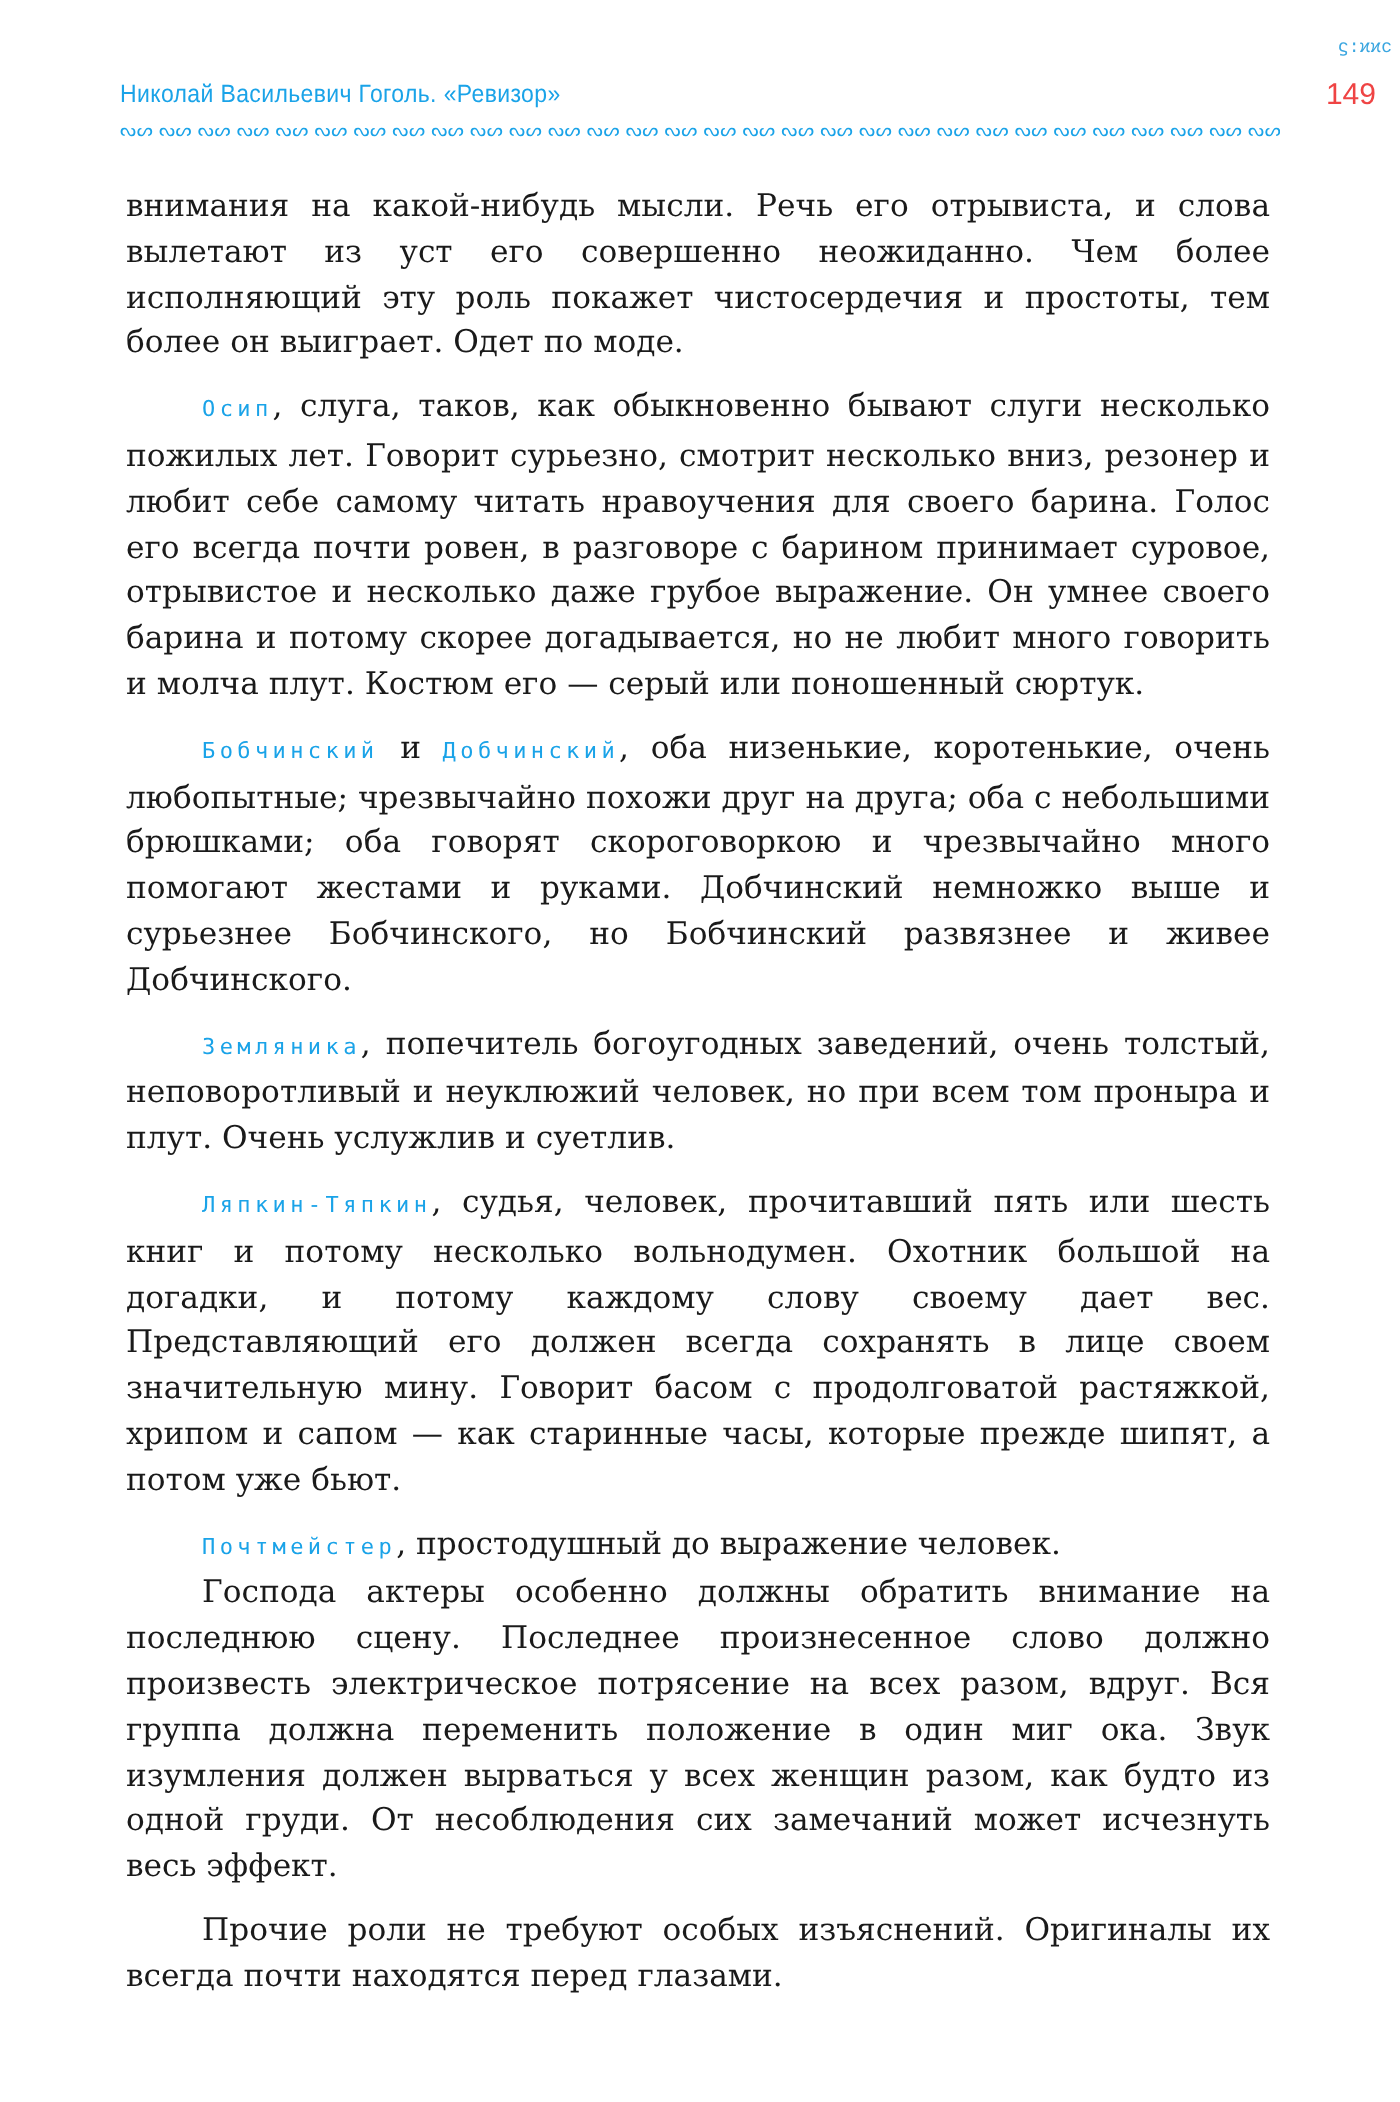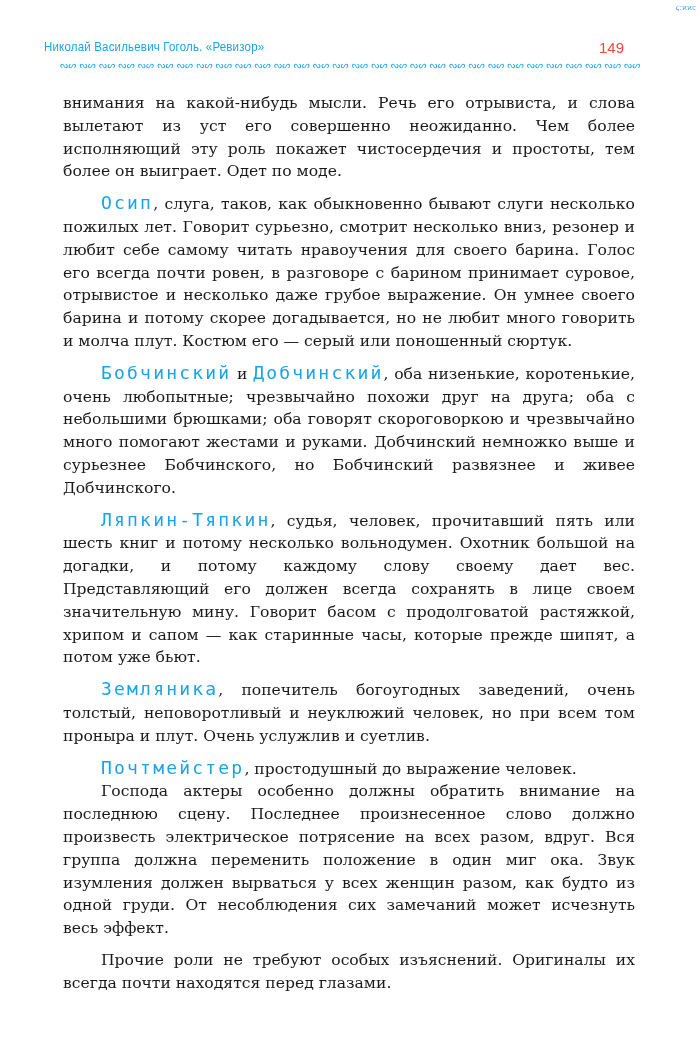--- a/index.html
+++ b/index.html
@@ -1,25 +1,25 @@
 <!DOCTYPE html>
 <html><head>
   <meta charset="utf-8">
   <style>
     html, body { margin: 0; padding: 0; }
     body {
       width: 700px; height: 1051px; background: #ffffff; position: relative; overflow: hidden;
       font-family: "DejaVu Serif", "Liberation Serif", serif; color: #1a1a1a;
     }
     .corner-mark {
-      position: absolute; top: 2px; right: 4px; font-family: Liberation Serif, serif;
+      position: absolute; top: 19px; right: 4px; font-family: Liberation Mono, monospace;
       font-size: 9px; color: #3aa6e0; letter-spacing: 0px;
     }
     .running-head {
-      position: absolute; left: 44px; top: 40px; width: 580px; height: 16px;
+      position: absolute; left: 60px; top: 40px; width: 580px; height: 16px; padding-left: 48px;
     }
     .running-title {
       position: absolute; left: 0; top: 0; font-family: "Liberation Sans", sans-serif;
       font-size: 12.5px; color: #1aa3e8; letter-spacing: 0.2px; transform: scaleX(0.92); transform-origin: left;
     }
     .page-number {
       position: absolute; right: 0; top: -1px; font-family: "Liberation Sans", sans-serif;
       font-size: 15px; color: #ef4444;
     }
     .ornament {
@@ -31,21 +31,21 @@
       position: absolute; left: 63px; top: 92px; width: 572px;
       font-size: 15.6px; line-height: 22.8px; text-align: justify;
       font-family: "DejaVu Serif", "Liberation Serif", serif;
       word-spacing: 0px;
     }
     .text-block p { margin: 0; text-indent: 0; }
     .text-block p.indent { text-indent: 38px; }
     .text-block p.gap { margin-top: 9px; }
     .name {
       color: #1aa3e8; letter-spacing: 2.2px; font-family: "DejaVu Sans Mono", "Liberation Mono", monospace;
-      font-size: 18px;
+      font-size: 11px;
     }
   </style>
 </head>
 <body>
 
 <div class="corner-mark">ϛ:ϰϰϲ</div>
 
 <div class="running-head">
   <span class="running-title">Николай Васильевич Гоголь. «Ревизор»</span>
   <span class="page-number">149</span>
@@ -56,24 +56,24 @@
   <p>
     <span>внимания на какой-нибудь мысли. Речь его отрывиста, и слова вылетают из уст его совершенно неожиданно. Чем более исполняющий эту роль покажет чистосердечия и простоты, тем более он выиграет. Одет по моде.</span>
   </p>
   <p class="indent gap">
     <span class="name">Осип</span><span>, слуга, таков, как обыкновенно бывают слуги несколько пожилых лет. Говорит сурьезно, смотрит несколько вниз, резонер и любит себе самому читать нравоучения для своего барина. Голос его всегда почти ровен, в разговоре с барином принимает суровое, отрывистое и несколько даже грубое выражение. Он умнее своего барина и потому скорее догадывается, но не любит много говорить и молча плут. Костюм его — серый или поношенный сюртук.</span>
   </p>
   <p class="indent gap">
     <span class="name">Бобчинский</span><span> и </span><span class="name">Добчинский</span><span>, оба низенькие, коротенькие, очень любопытные; чрезвычайно похожи друг на друга; оба с небольшими брюшками; оба говорят скороговоркою и чрезвычайно много помогают жестами и руками. Добчинский немножко выше и сурьезнее Бобчинского, но Бобчинский развязнее и живее Добчинского.</span>
   </p>
   <p class="indent gap">
-    <span class="name">Ляпкин-Тяпкин</span><span>, судья, человек, прочитавший пять или шесть книг и потому несколько вольнодумен. Охотник большой на догадки, и потому каждому слову своему дает вес. Представляющий его должен всегда сохранять в лице своем значительную мину. Говорит басом с продолговатой растяжкой, хрипом и сапом — как старинные часы, которые прежде шипят, а потом уже бьют.</span>
+    <span class="name">Земляника</span><span>, попечитель богоугодных заведений, очень толстый, неповоротливый и неуклюжий человек, но при всем том проныра и плут. Очень услужлив и суетлив.</span>
   </p>
   <p class="indent gap">
-    <span class="name">Земляника</span><span>, попечитель богоугодных заведений, очень толстый, неповоротливый и неуклюжий человек, но при всем том проныра и плут. Очень услужлив и суетлив.</span>
+    <span class="name">Ляпкин-Тяпкин</span><span>, судья, человек, прочитавший пять или шесть книг и потому несколько вольнодумен. Охотник большой на догадки, и потому каждому слову своему дает вес. Представляющий его должен всегда сохранять в лице своем значительную мину. Говорит басом с продолговатой растяжкой, хрипом и сапом — как старинные часы, которые прежде шипят, а потом уже бьют.</span>
   </p>
   <p class="indent gap">
     <span class="name">Почтмейстер</span><span>, простодушный до выражение человек.</span>
   </p>
   <p class="indent">
     <span>Господа актеры особенно должны обратить внимание на последнюю сцену. Последнее произнесенное слово должно произвесть электрическое потрясение на всех разом, вдруг. Вся группа должна переменить положение в один миг ока. Звук изумления должен вырваться у всех женщин разом, как будто из одной груди. От несоблюдения сих замечаний может исчезнуть весь эффект.</span>
   </p>
   <p class="indent gap">
     <span>Прочие роли не требуют особых изъяснений. Оригиналы их всегда почти находятся перед глазами.</span>
   </p>

